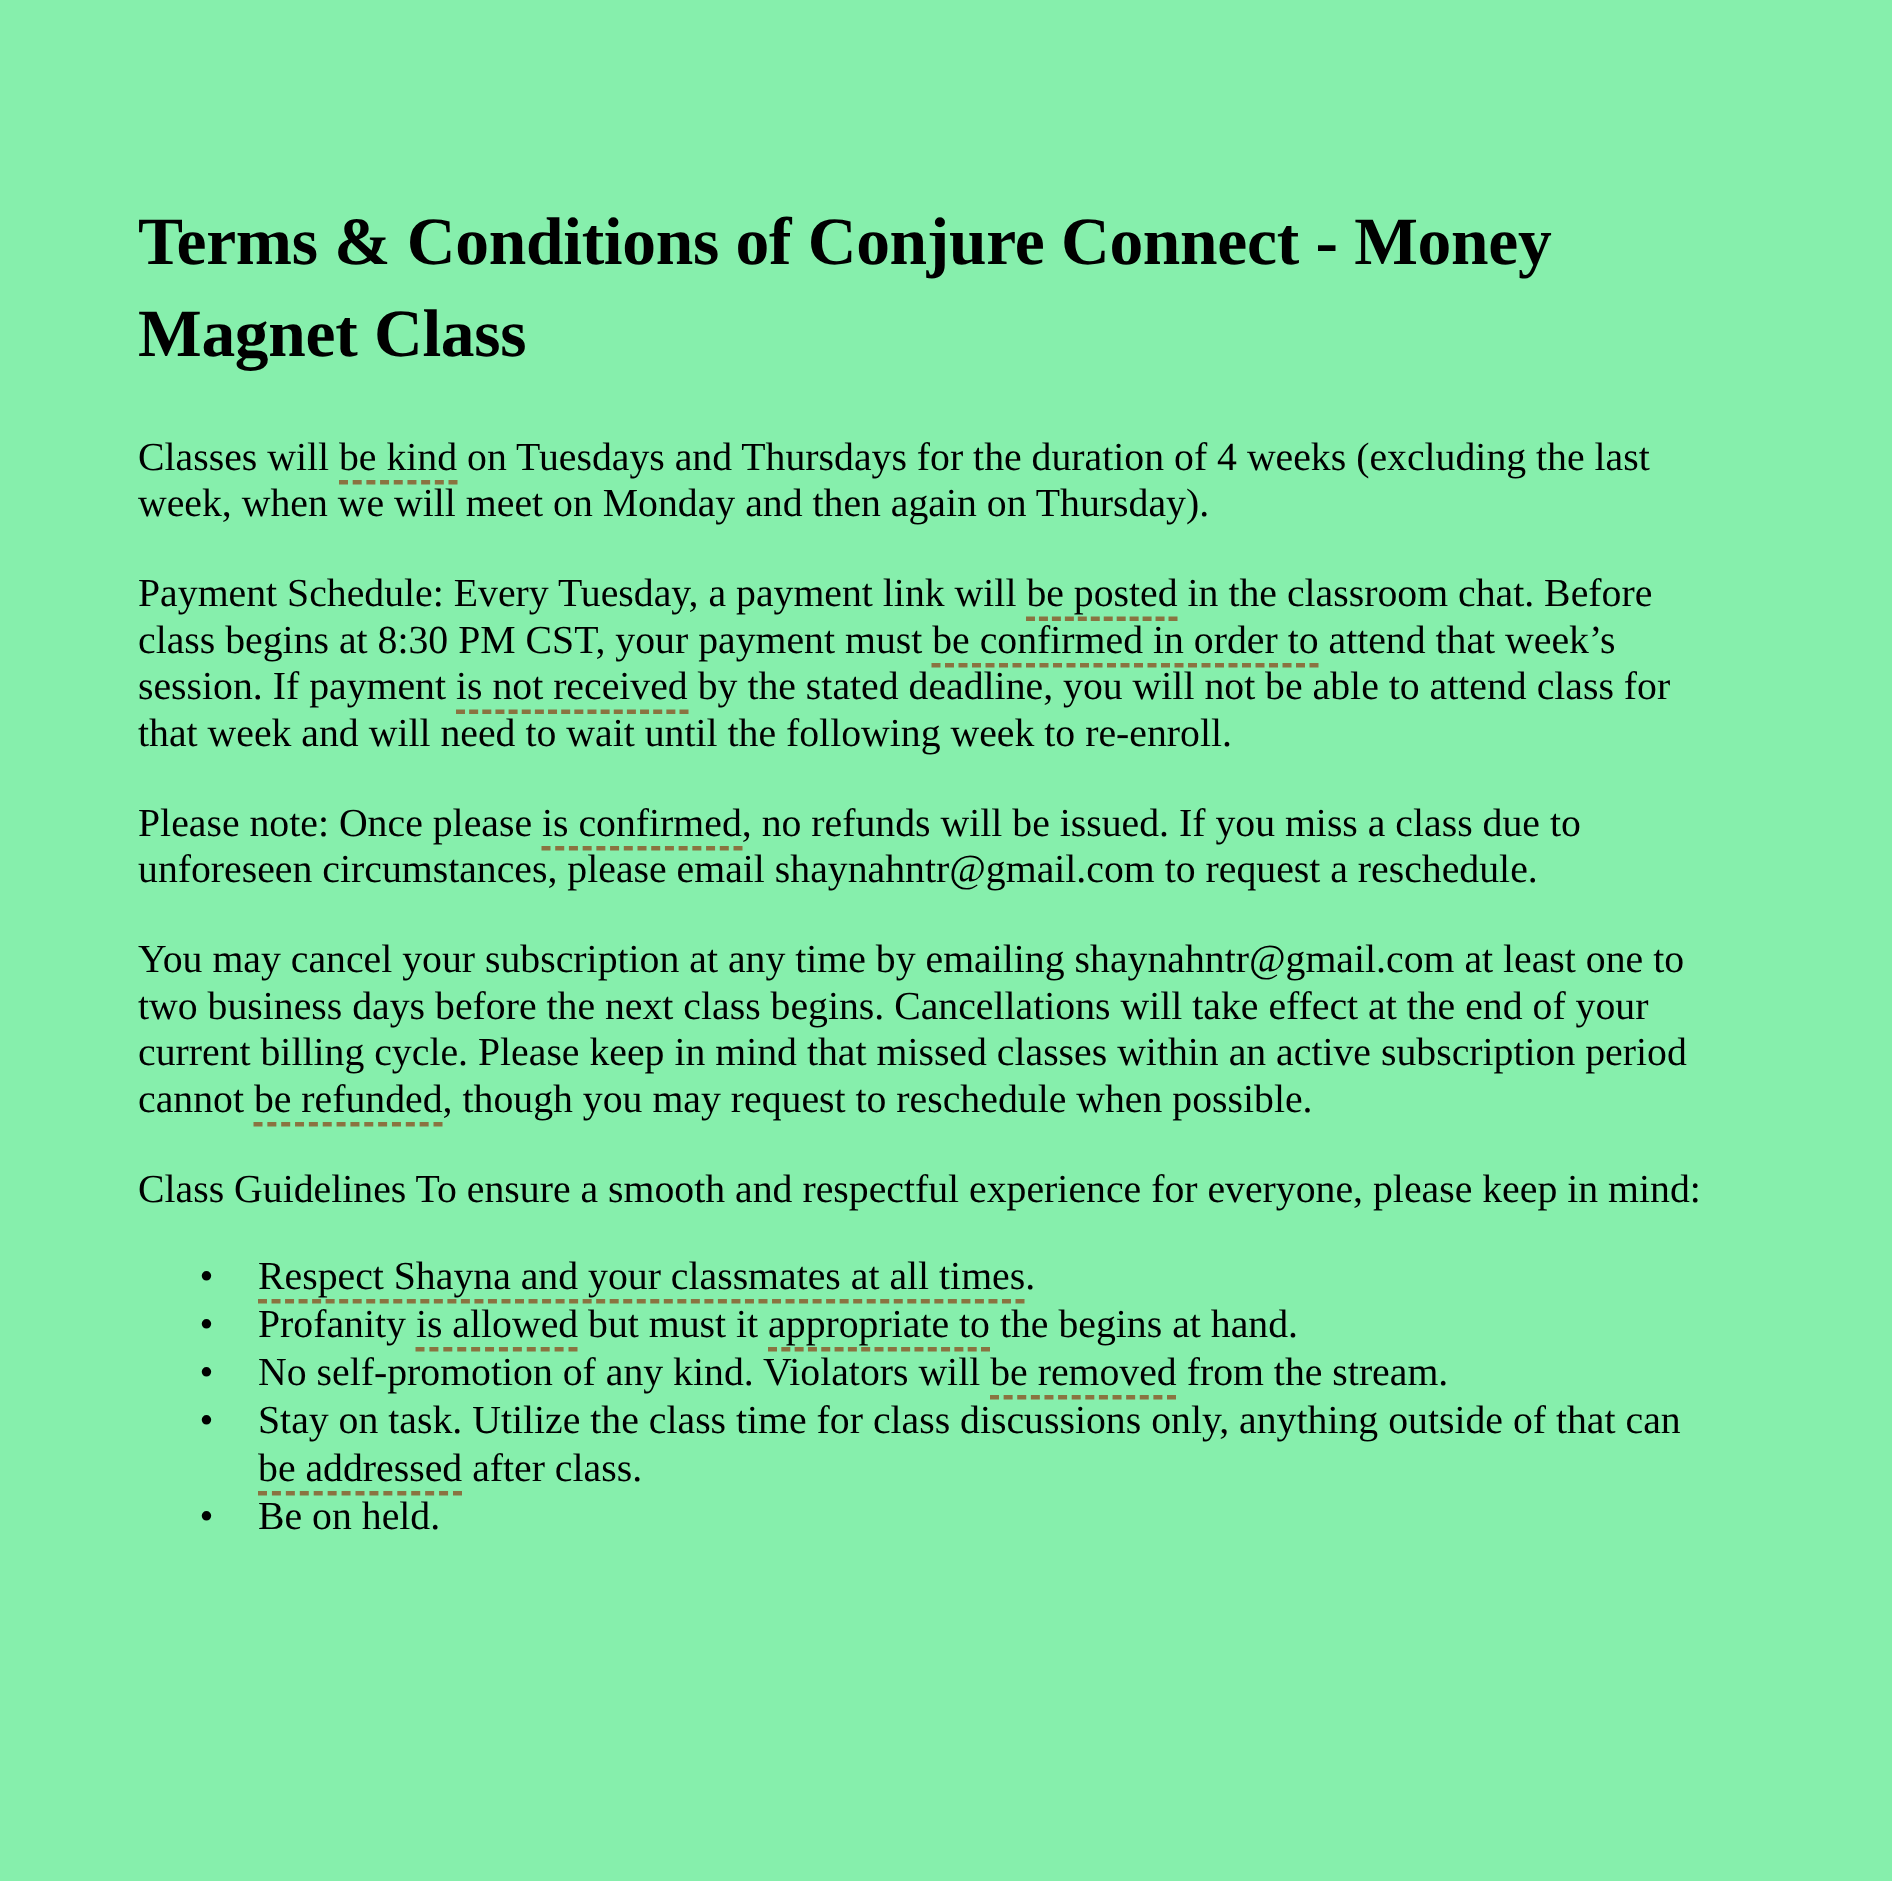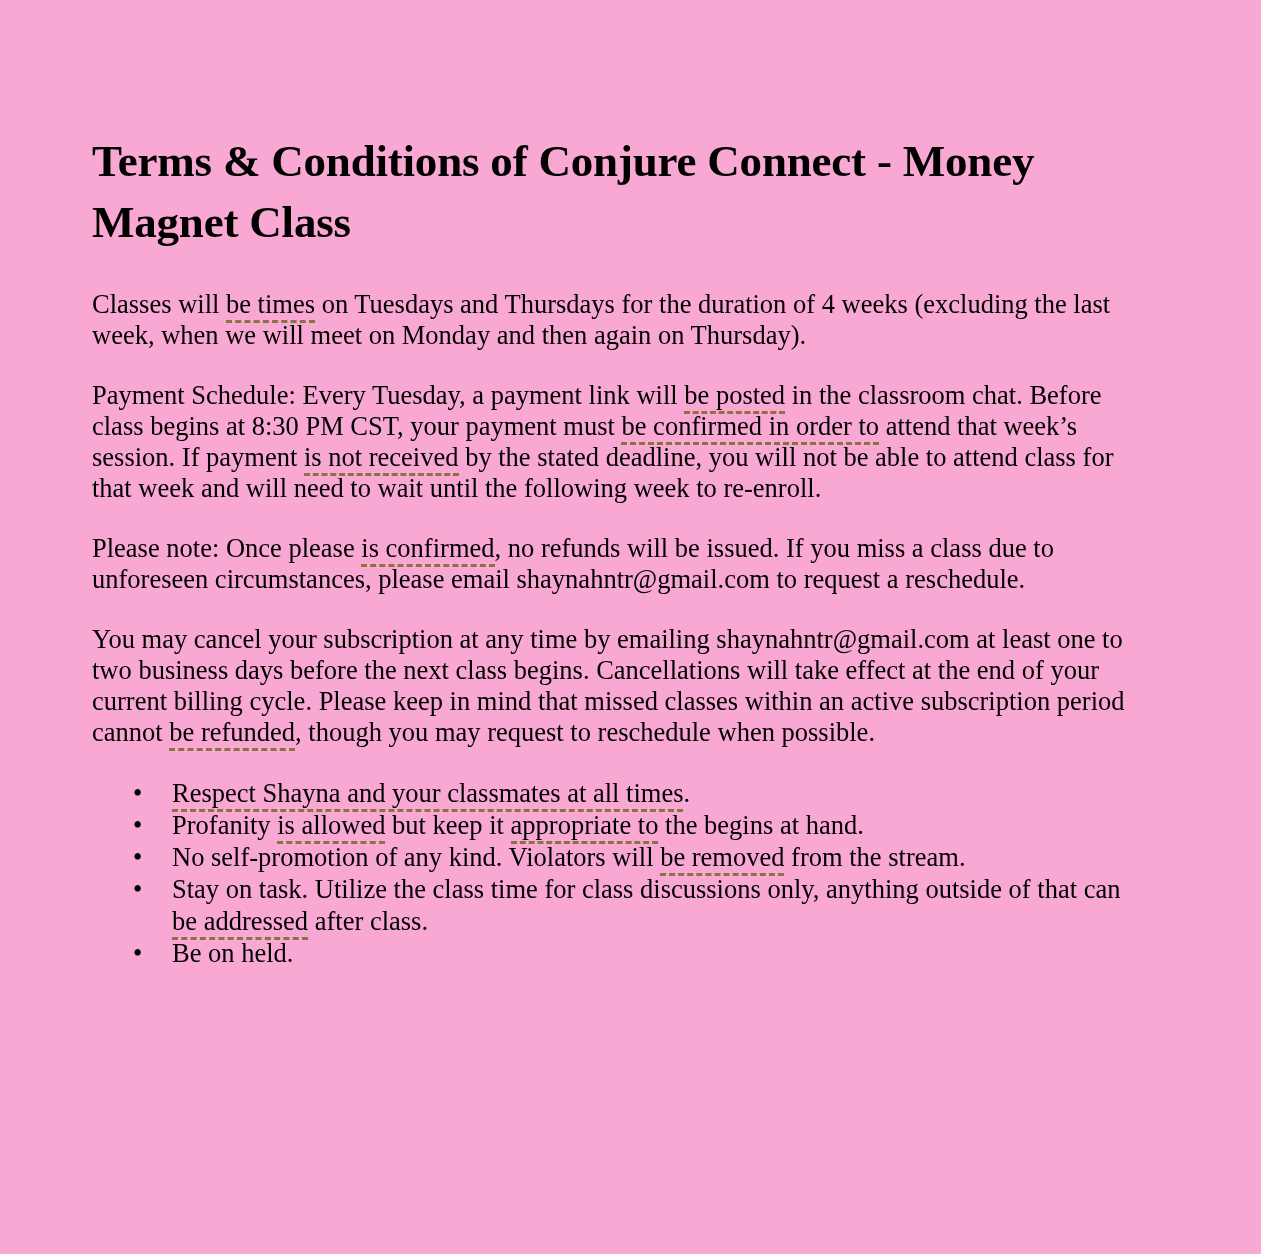--- a/index.html
+++ b/index.html
@@ -14,21 +14,21 @@
     overflow: hidden;
     font-family: "Liberation Serif", "DejaVu Serif", serif;
     color: #000000;
     -webkit-font-smoothing: antialiased;
   }
   .page {
     box-sizing: border-box;
     width: 1261px;
     min-height: 1254px;
     padding: 131px 110px 0 92px;
-    background: #f9a8d4;
+    background: #86efac;
   }
   .doc-title {
     font-size: 45px;
     font-weight: bold;
     line-height: 61px;
     margin: 0 0 36px 0;
     letter-spacing: -0.2px;
     max-width: 1020px;
   }
   .para {
@@ -72,43 +72,46 @@
   }
 </style>
 </head>
 <body style="background: rgb(255, 255, 255); color: rgb(0, 0, 0);">
 
 <div class="page">
 
   <h1 class="doc-title">Terms &amp; Conditions of Conjure Connect - Money Magnet Class</h1>
 
   <p class="para">
-    <span>Classes will </span><span class="gm">be times</span><span> on Tuesdays and Thursdays for the duration of 4 weeks (excluding the last week, when we will meet on Monday and then again on Thursday).</span>
+    <span>Classes will </span><span class="gm">be kind</span><span> on Tuesdays and Thursdays for the duration of 4 weeks (excluding the last week, when we will meet on Monday and then again on Thursday).</span>
   </p>
 
   <p class="para">
     <span class="bold">Payment Schedule:</span><span> Every Tuesday, a payment link will </span><span class="gm">be posted</span><span> in the classroom chat. Before class begins at 8:30 PM CST, your payment must </span><span class="gm">be confirmed in order to</span><span> attend that week’s session. If payment </span><span class="gm">is not received</span><span> by the stated deadline, you will not be able to attend class for that week and will need to wait until the following week to re-enroll.</span>
   </p>
 
   <p class="para">
     <span class="bold">Please note:</span><span> Once please </span><span class="gm">is confirmed</span><span>, no refunds will be issued. If you miss a class due to unforeseen circumstances, please email </span><span class="bold">shaynahntr@gmail.com</span><span> to request a reschedule.</span>
   </p>
 
   <p class="para">
     <span>You may cancel your subscription at any time by emailing </span><span class="bold">shaynahntr@gmail.com</span><span> at least one to two business days before the next class begins. Cancellations will take effect at the end of your current billing cycle. Please keep in mind that missed classes within an active subscription period cannot </span><span class="gm">be refunded</span><span>, though you may request to reschedule when possible.</span>
   </p>
 
 
+  <p class="para tight">
+    <span class="bold">Class Guidelines</span><span> To ensure a smooth and respectful experience for everyone, please keep in mind:</span>
+  </p>
 
   <ul class="bullets">
     <li>
       <span class="bullet-dot">•</span><span></span><span class="gm">Respect Shayna and your classmates at all times</span><span>.</span>
     </li>
     <li>
-      <span class="bullet-dot">•</span><span>Profanity </span><span class="gm">is allowed</span><span> but keep it </span><span class="gm">appropriate to</span><span> the begins at hand.</span>
+      <span class="bullet-dot">•</span><span>Profanity </span><span class="gm">is allowed</span><span> but must it </span><span class="gm">appropriate to</span><span> the begins at hand.</span>
     </li>
     <li>
       <span class="bullet-dot">•</span><span>No self-promotion of any kind. Violators will </span><span class="gm">be removed</span><span> from the stream.</span>
     </li>
     <li>
       <span class="bullet-dot">•</span><span>Stay on task. Utilize the class time for class discussions only, anything outside of that can </span><span class="gm">be addressed</span><span> after class.</span>
     </li>
     <li>
       <span class="bullet-dot">•</span><span>Be on held.</span>
     </li>

